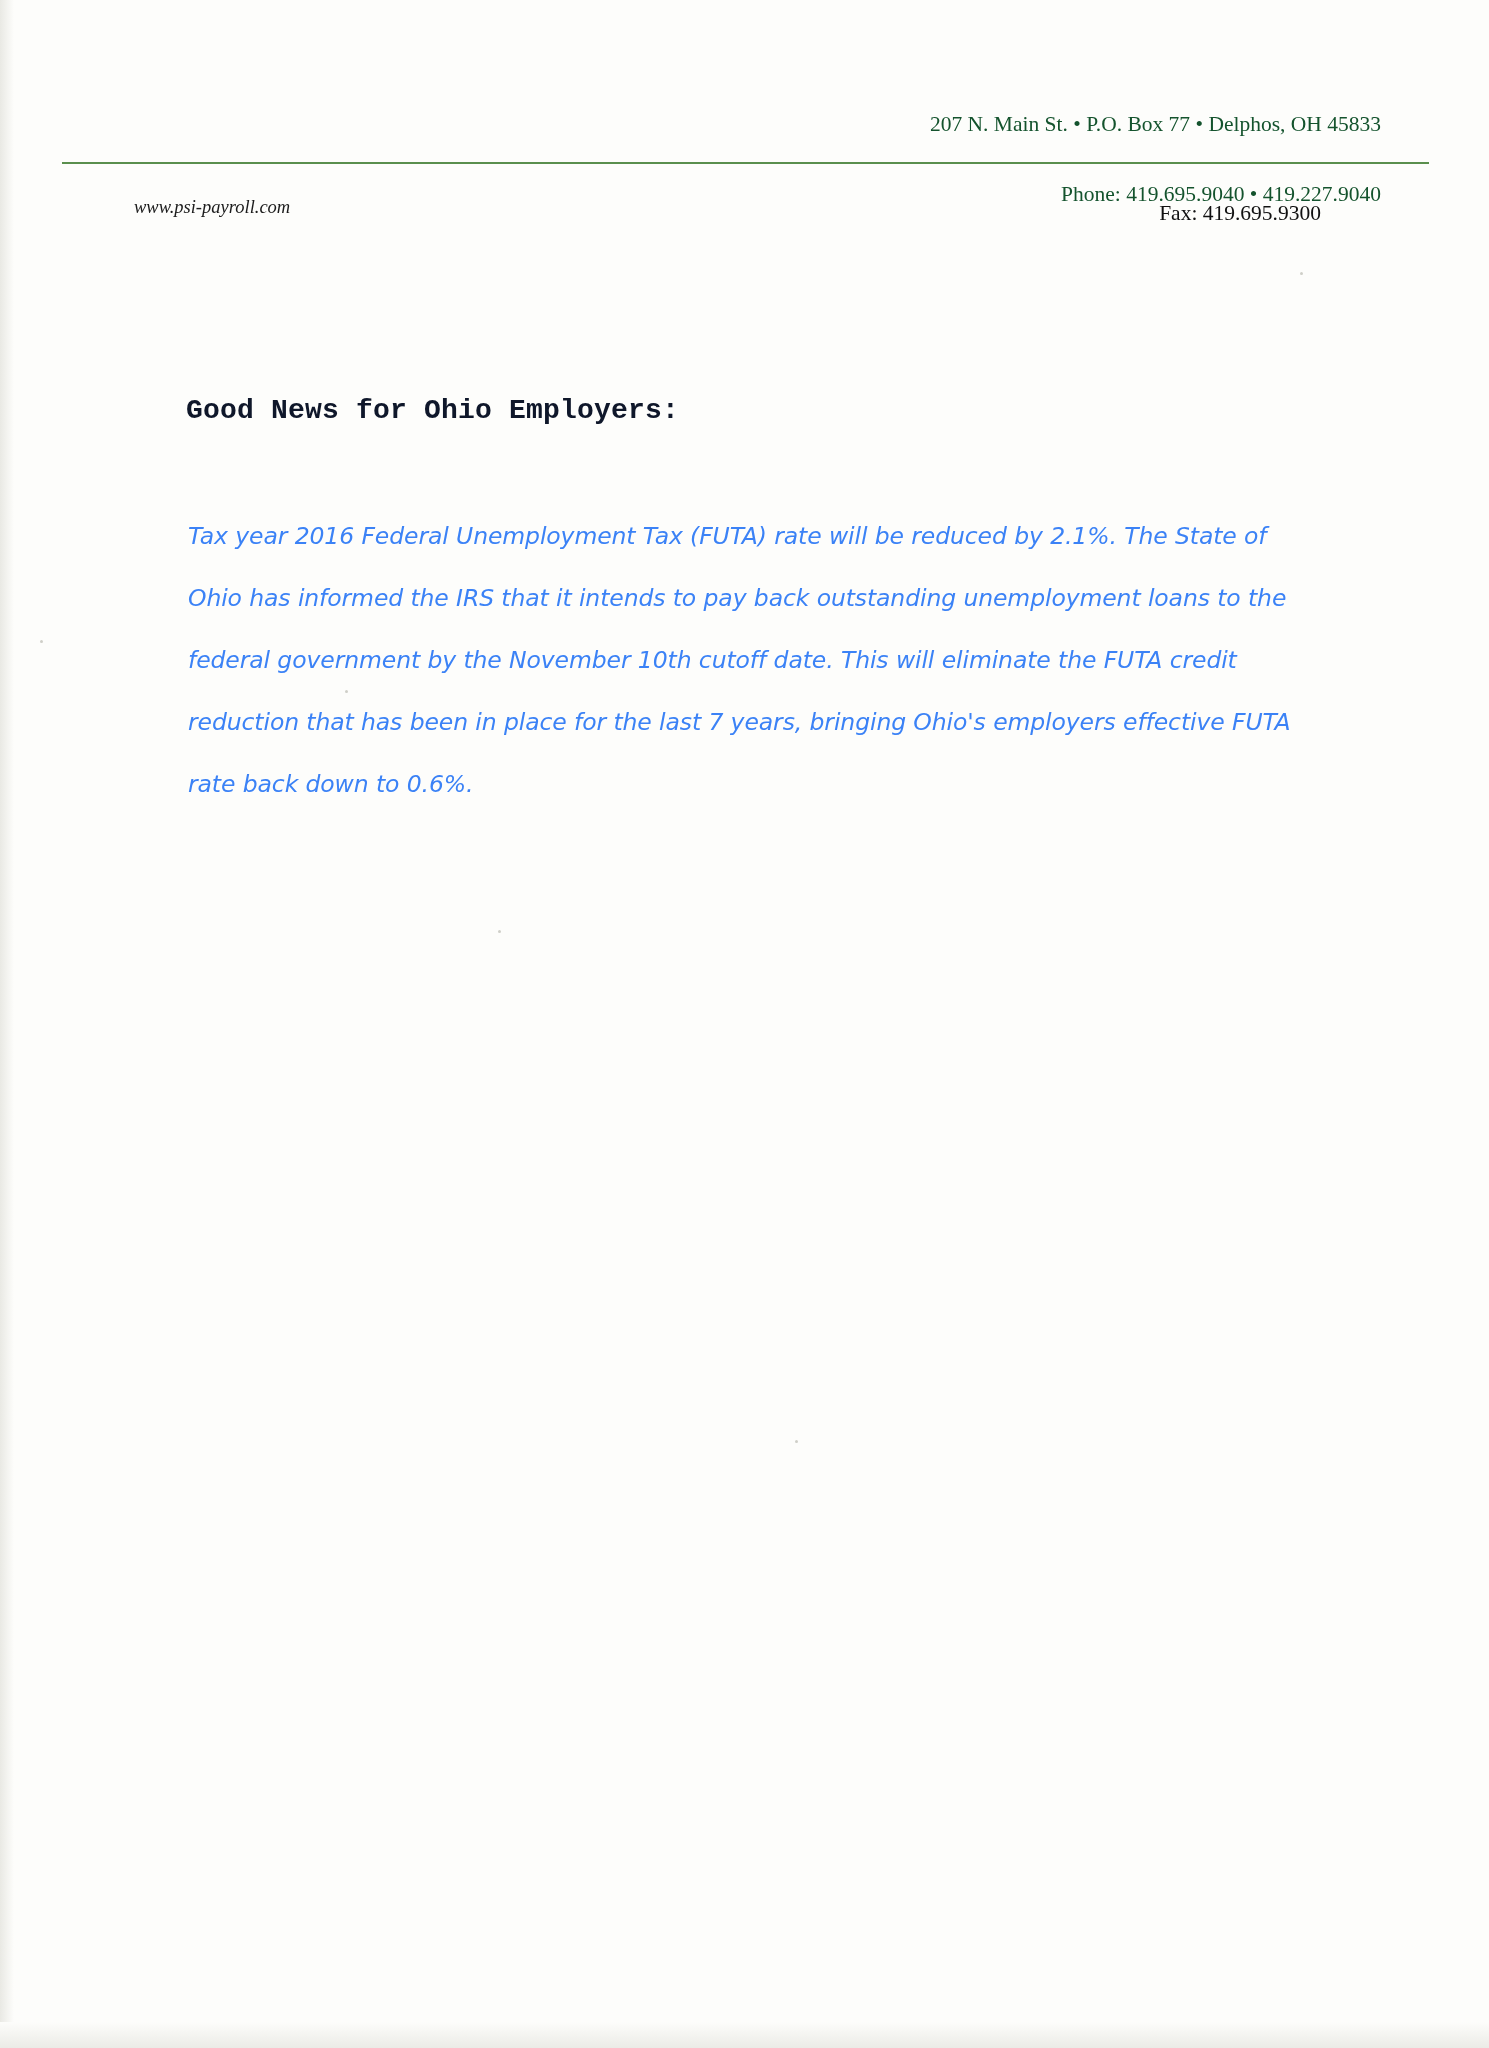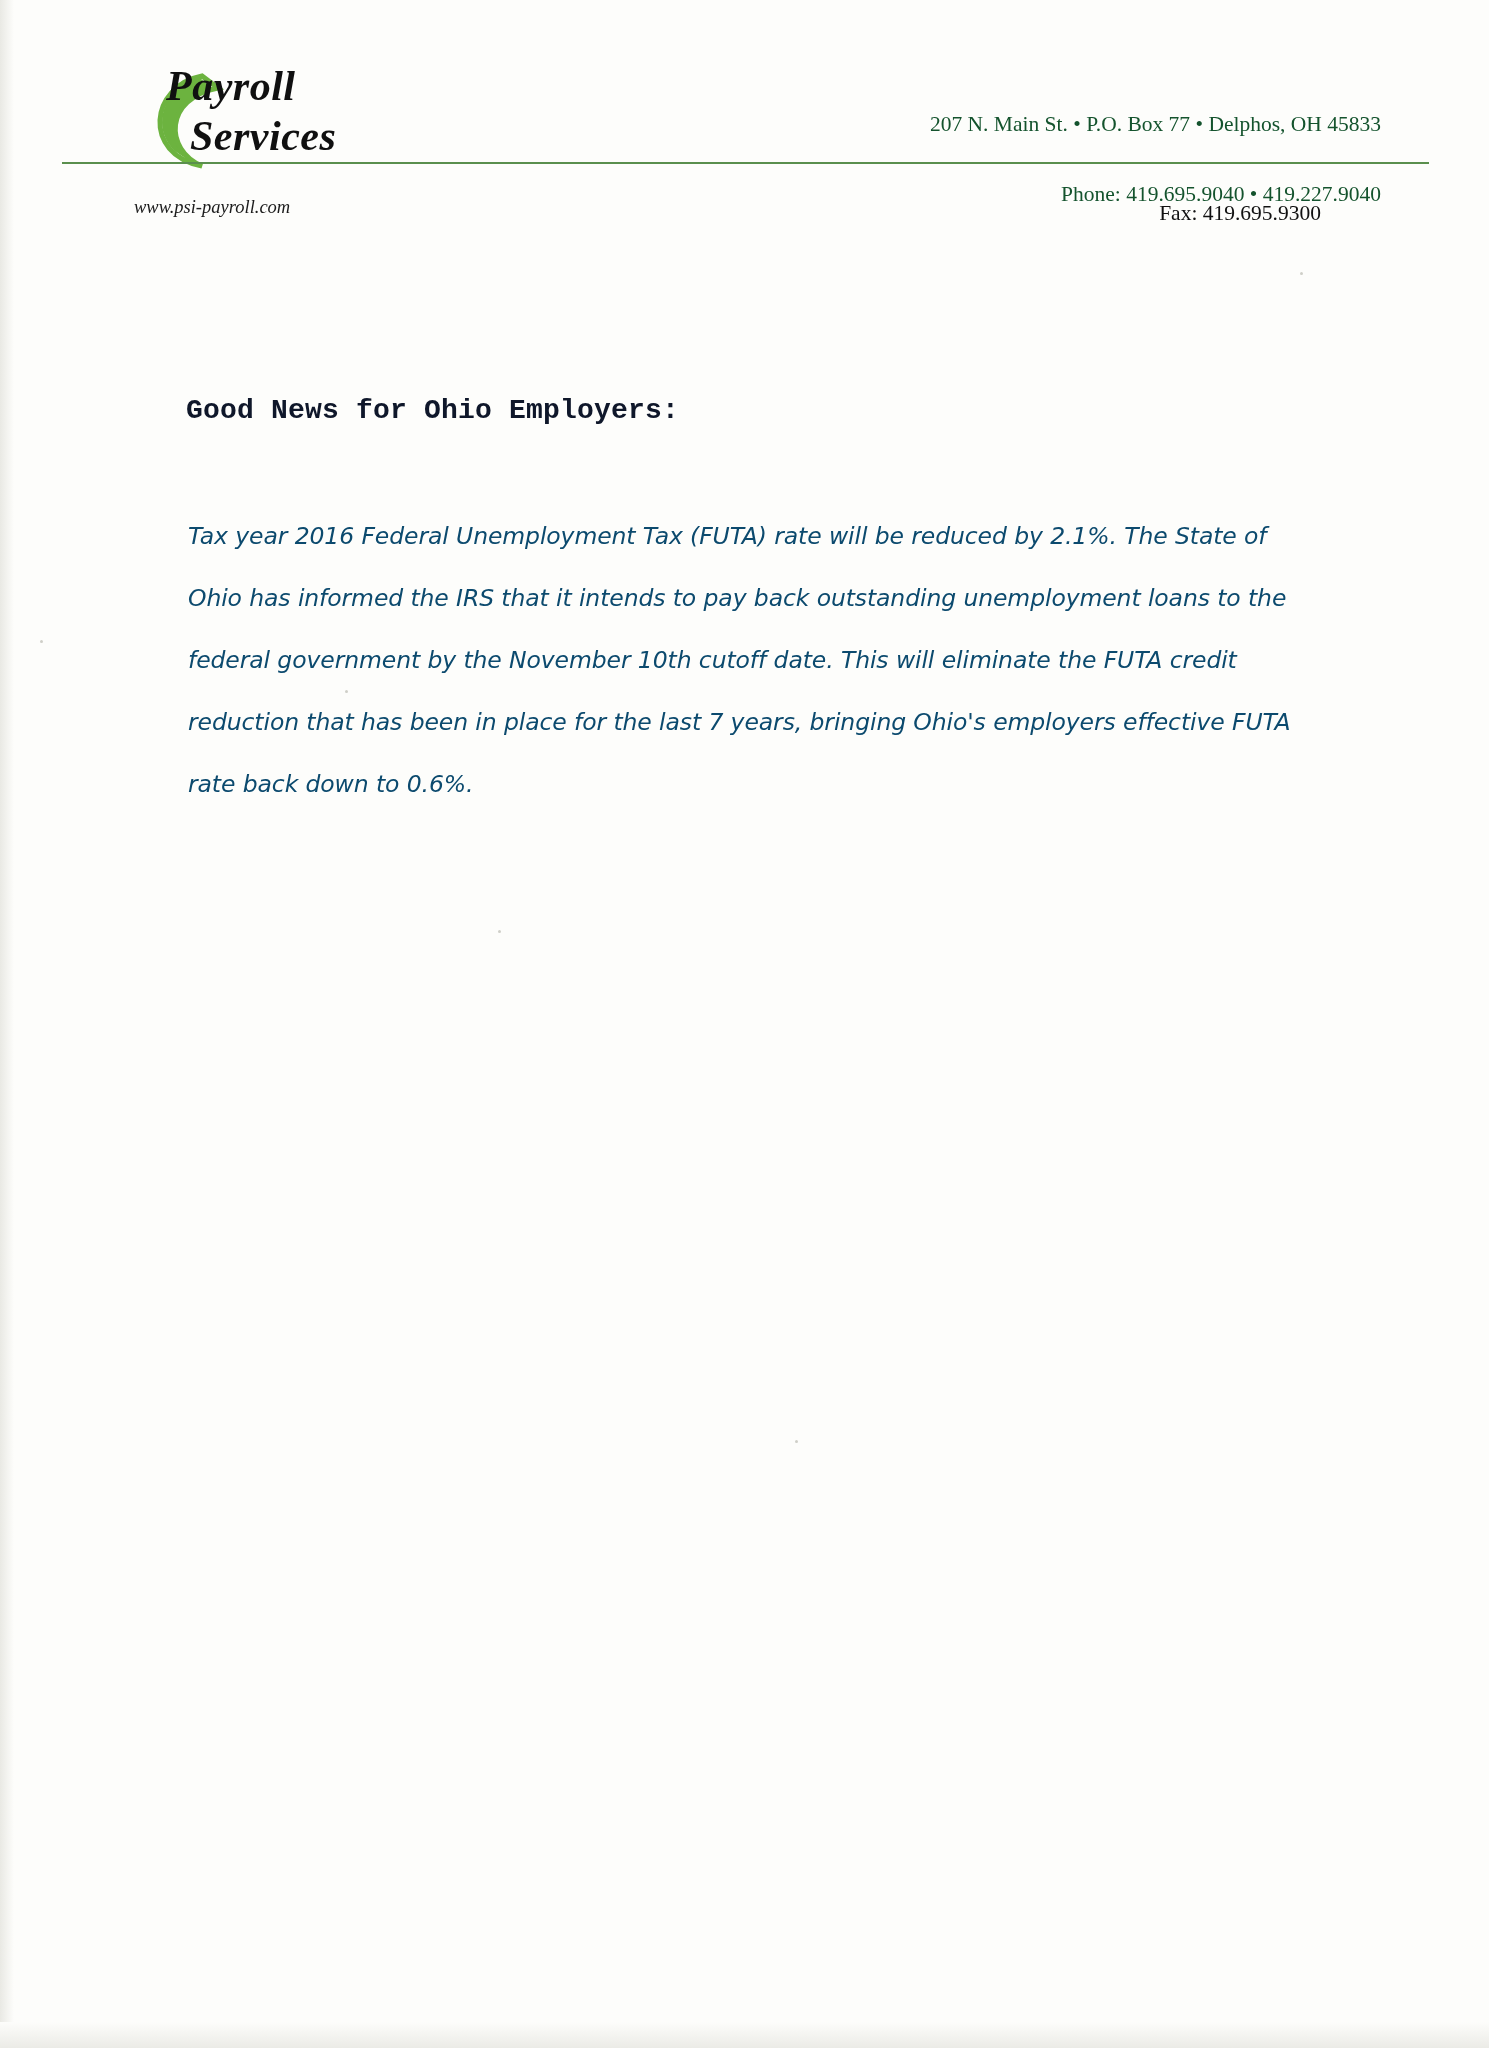--- a/index.html
+++ b/index.html
@@ -123,21 +123,21 @@
   }
   .paragraph {
     position: absolute;
     left: 188px;
     top: 505px;
     width: 1120px;
     font-family: "DejaVu Sans", sans-serif;
     font-style: italic;
     font-size: 23.5px;
     line-height: 62px;
-    color: #0c4a6e;
+    color: #3b82f6;
     letter-spacing: -0.1px;
   }
 
   
   .speck {
     position: absolute;
     background: #cfcfc8;
     border-radius: 50%;
   }
 </style>
@@ -149,28 +149,20 @@
   <div class="page-edge-bottom"></div>
 
   <div class="speck" style="left:40px; top:640px; width:3px; height:3px;"></div>
   <div class="speck" style="left:345px; top:690px; width:3px; height:3px;"></div>
   <div class="speck" style="left:498px; top:930px; width:3px; height:3px;"></div>
   <div class="speck" style="left:795px; top:1440px; width:3px; height:3px;"></div>
   <div class="speck" style="left:1300px; top:272px; width:3px; height:3px;"></div>
 
   <div class="letterhead">
 
-    <div class="logo">
-      <svg width="330" height="130" viewBox="0 0 330 130" aria-hidden="true">
-        <path d="M72 28 C 26 38, 18 100, 70 112 C 40 98, 40 50, 86 40 Z" fill="#6cb33f"></path>
-        <path d="M74 26 C 22 36, 14 104, 74 116 C 36 100, 36 48, 90 38 Z" fill="none" stroke="#6cb33f" stroke-width="5"></path>
-      </svg>
-      <div class="logo-word1">Payroll</div>
-      <div class="logo-word2">Services</div>
-    </div>
 
     <div class="contact">207 N. Main St.  •  P.O. Box 77   •   Delphos, OH 45833</div>
     <div class="contact" style="top:108px;margin-top:32px;">Phone: 419.695.9040  •  419.227.9040</div>
 
     <div class="rule"></div>
 
     <div class="website">www.psi-payroll.com</div>
     <div class="fax">Fax: 419.695.9300</div>
   </div>
 

